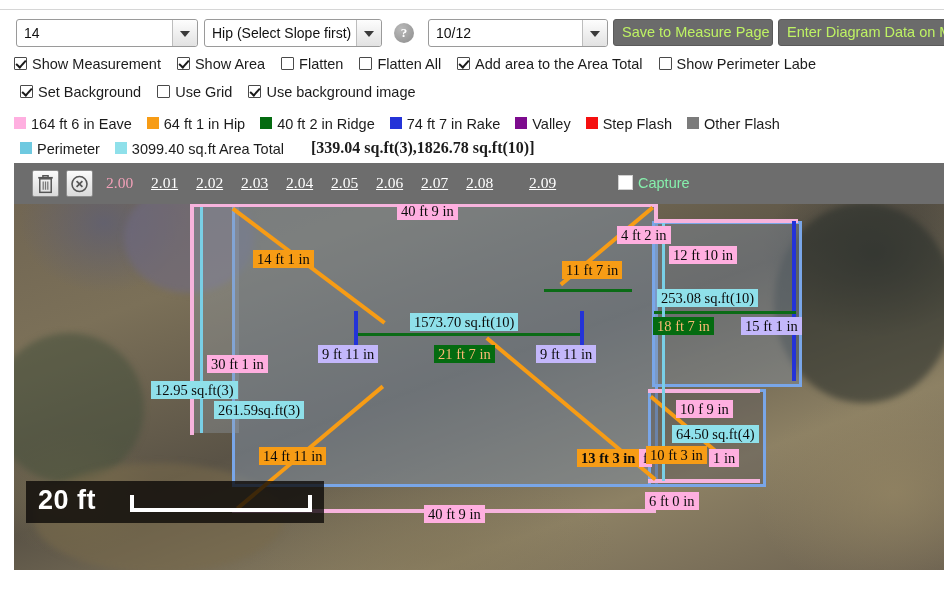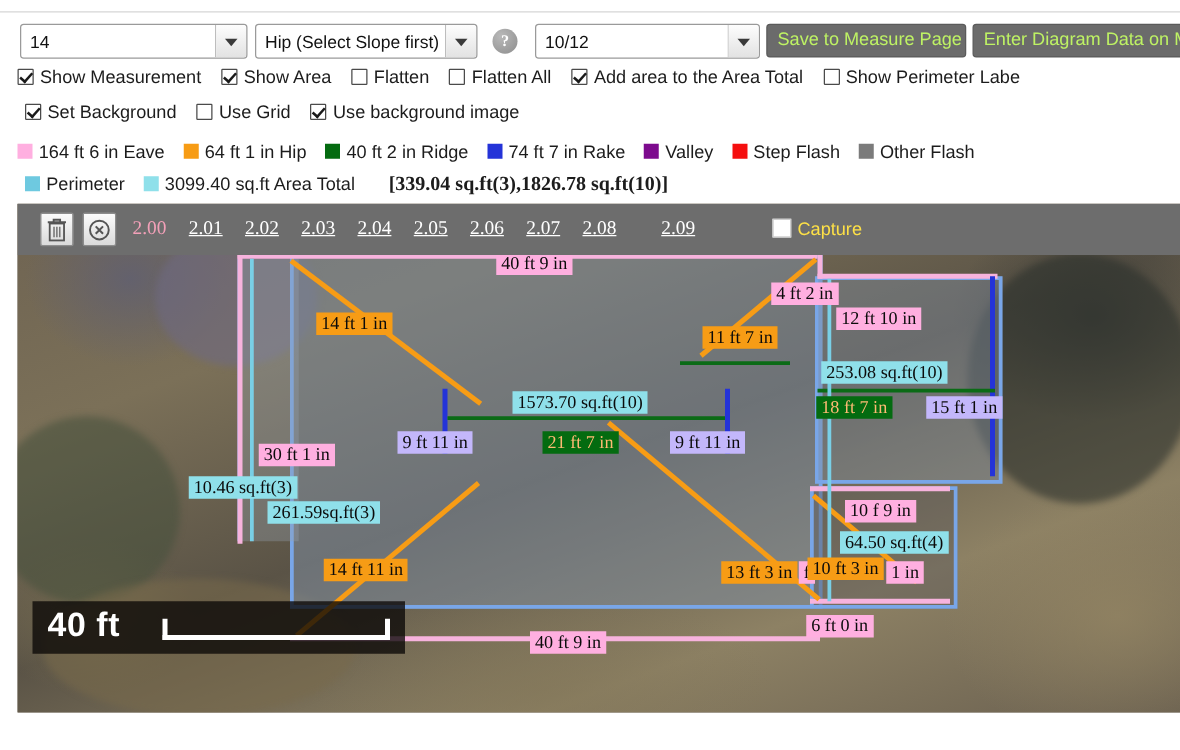--- a/index.html
+++ b/index.html
@@ -144,21 +144,21 @@
     position:absolute;top:7px;width:27px;height:27px;box-sizing:border-box;
     border:1px solid #8d8d8d;background:linear-gradient(#fbfbfb,#dadada);border-radius:2px;
   }
   #ticon-trash{left:18px;}
   #ticon-clear{left:52px;}
   .verlink{
     position:absolute;top:11px;font-family:"Liberation Serif",serif;font-size:15.5px;
     font-weight:normal;color:#fff;text-decoration:underline;white-space:nowrap;
   }
   .verlink.cur{color:#f2a0b8;text-decoration:none;}
-  .capture{position:absolute;left:604px;top:12px;font-size:14.5px;color:#fde047;white-space:nowrap;font-family:"Liberation Sans",sans-serif;}
+  .capture{position:absolute;left:604px;top:12px;font-size:14.5px;color:#86efac;white-space:nowrap;font-family:"Liberation Sans",sans-serif;}
   .capture .box{
     display:inline-block;width:13px;height:13px;background:#fff;border:1px solid #cfcfcf;
     vertical-align:-2px;margin-right:5px;
   }
 
   
   .scalebar{position:absolute;left:12px;top:318px;width:298px;height:42px;background:rgba(10,8,6,.78);}
   .scalebar .txt{
     position:absolute;left:12px;top:4px;font-family:"Liberation Sans",sans-serif;
     font-weight:bold;font-size:27px;color:#fff;letter-spacing:.5px;
@@ -243,26 +243,26 @@
         <div class="dlabel l-eave" style="left: 603px; top: 63px;">4 ft 2 in</div>
         <div class="dlabel l-eave" style="left: 655px; top: 83px;">12 ft 10 in</div>
         <div class="dlabel l-area" style="left: 643px; top: 126px;">253.08 sq.ft(10)</div>
         <div class="dlabel l-ridge" style="left: 639px; top: 154px;">18 ft 7 in</div>
         <div class="dlabel l-rake" style="left: 727px; top: 154px;">15 ft 1 in</div>
         <div class="dlabel l-area" style="left: 396px; top: 150px;">1573.70 sq.ft(10)</div>
         <div class="dlabel l-rake" style="left: 304px; top: 182px;">9 ft 11 in</div>
         <div class="dlabel l-ridge" style="left: 420px; top: 182px;">21 ft 7 in</div>
         <div class="dlabel l-rake" style="left: 522px; top: 182px;">9 ft 11 in</div>
         <div class="dlabel l-eave" style="left: 193px; top: 192px;">30 ft 1 in</div>
-        <div class="dlabel l-area" style="left: 137px; top: 218px;">10.46 sq.ft(3)</div>
+        <div class="dlabel l-area" style="left: 137px; top: 218px;">12.95 sq.ft(3)</div>
         <div class="dlabel l-area" style="left: 200px; top: 238px;">261.59sq.ft(3)</div>
         <div class="dlabel l-hip" style="left: 245px; top: 284px;">14 ft 11 in</div>
         <div class="dlabel l-eave" style="left: 662px; top: 237px;">10 f  9 in</div>
         <div class="dlabel l-area" style="left: 658px; top: 262px;">64.50 sq.ft(4)</div>
-        <div class="dlabel l-hip" style="left: 563px; top: 286px;">13 ft 3 in</div>
+        <div class="dlabel l-hip" style="left: 563px; top: 286px; font-weight: bold;">13 ft 3 in</div>
         <div class="dlabel l-eave" style="left: 625px; top: 286px;">f</div>
         <div class="dlabel l-hip" style="left: 632px; top: 283px;">10 ft 3 in</div>
         <div class="dlabel l-eave" style="left: 695px; top: 286px;">1 in</div>
         <div class="dlabel l-eave" style="left: 631px; top: 329px;">6 ft 0 in</div>
         <div class="dlabel l-eave" style="left: 410px; top: 342px;">40 ft 9 in</div>
       </div>
 
     <div class="dtoolbar">
       <div class="ticon" id="ticon-trash">
         <svg width="25" height="25" viewBox="0 0 24 24" aria-hidden="true">
@@ -289,18 +289,18 @@
           <span class="verlink" style="left: 407px;">2.07</span>
           <span class="verlink" style="left: 452px;">2.08</span>
           <span class="verlink" style="left: 515px;">2.09</span>
         </div>
       <div class="capture">
         <span class="box"></span><span>Capture</span>
       </div>
     </div>
 
     <div class="scalebar">
-      <div class="txt">40 ft</div>
+      <div class="txt">20 ft</div>
       <div class="bar"></div>
     </div>
   </div>
 
 </div>
 
 </body></html>

